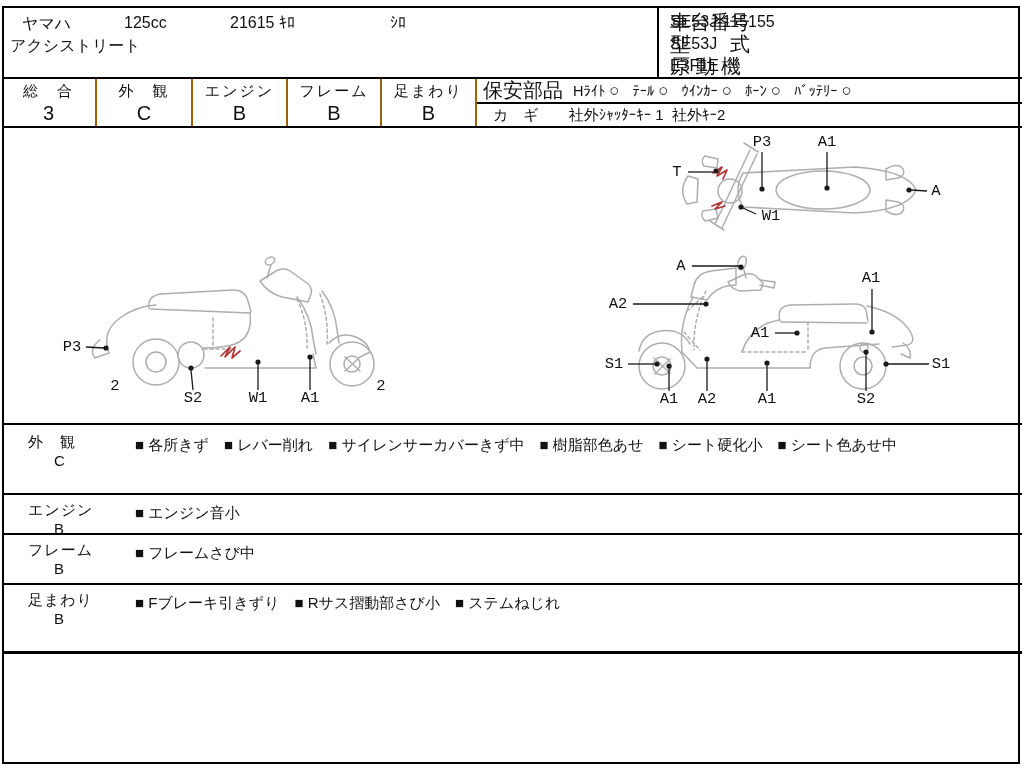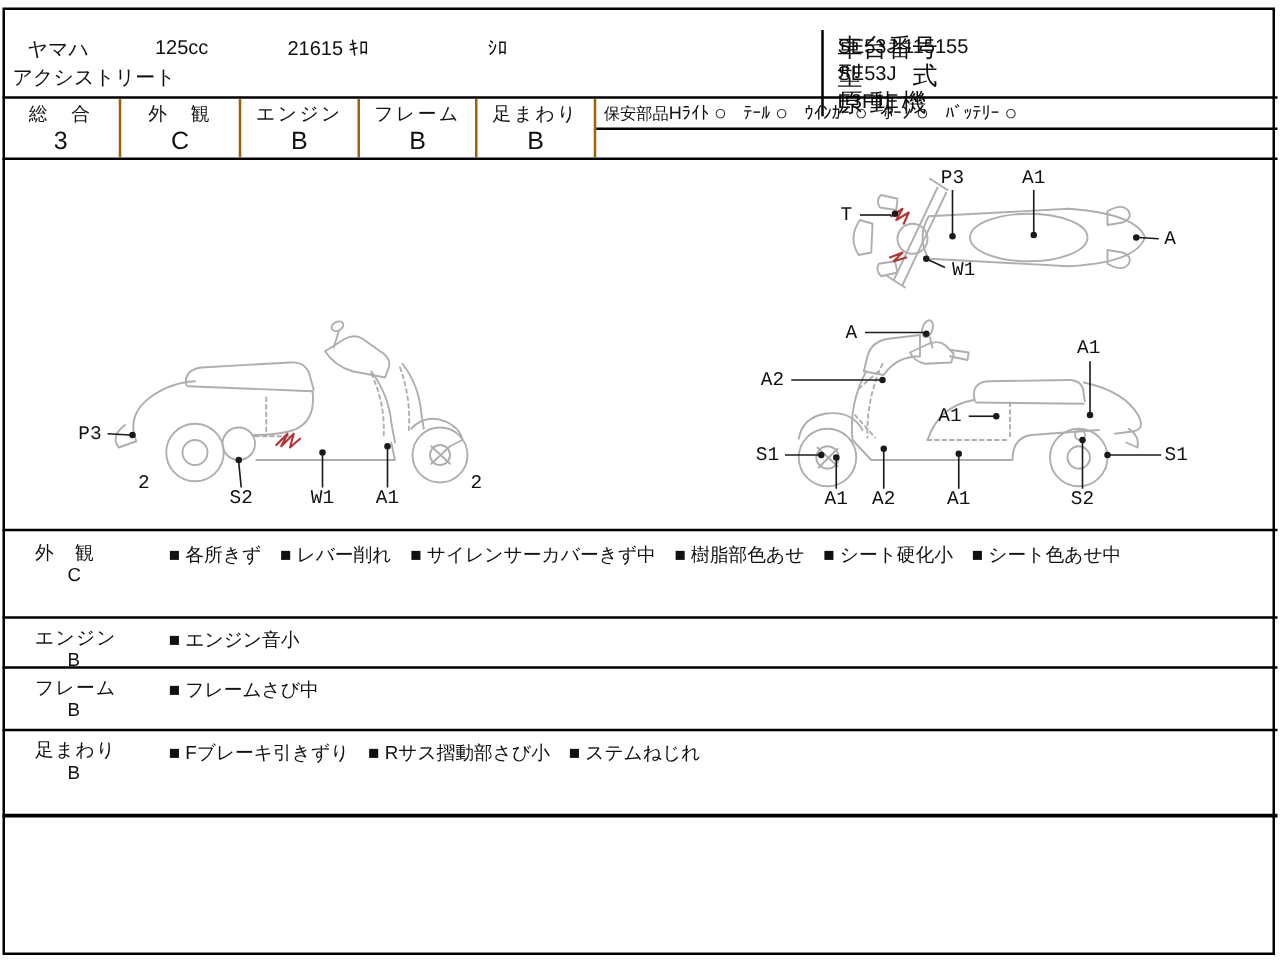--- a/index.html
+++ b/index.html
@@ -6,42 +6,42 @@
   .sheet, .sheet * { box-sizing:border-box; }
   .sheet {
     position:relative; width:1024px; height:768px; background:#ffffff;
     font-family:"Liberation Sans","DejaVu Sans",sans-serif; color:#111;
     overflow:hidden;
   }
   .outer-border { position:absolute; left:2px; top:6px; width:1018px; height:758px;
     border:2px solid #000; pointer-events:none; }
 
   
-  .hdr { position:absolute; left:4px; top:24px; width:1014px; height:69px; }
+  .hdr { position:absolute; left:4px; top:8px; width:1014px; height:69px; }
   .hdr span { position:absolute; white-space:pre; font-size:16px; }
   .h-maker   { left:18px;  top:6px; }
   .h-disp    { left:120px; top:6px; }
   .h-mileage { left:226px; top:6px; }
   .h-color   { left:386px; top:6px; }
   .h-model   { left:6px;   top:28px; font-size:17px; }
   .h-divider { position:absolute; left:653px; top:0; height:69px; border-left:2px solid #000; }
   .h-right { position:absolute; left:666px; top:3px; }
   .h-row { display:flex; height:22px; align-items:center; }
   .h-row .h-label { width:82px; font-size:20px; white-space:pre; }
   .h-row .h-value { font-size:16px; white-space:pre; }
 
   
   .rating-row { position:absolute; left:2px; top:77px; width:1020px; height:51px;
     border-top:2px solid #000; border-bottom:2px solid #000; display:flex; }
   .rbox { border-right:2px solid #a16207; text-align:center; padding-top:3px; flex:none; }
   .rbox .rlabel { font-size:15px; letter-spacing:2px; height:21px; white-space:pre; }
   .rbox .rgrade { font-size:20px; line-height:20px; }
   .safety { flex:1 1 auto; display:flex; flex-direction:column; min-width:0; }
   .safety-top { height:25px; border-bottom:2px solid #000; display:flex; align-items:center; padding-left:6px; }
-  .safety-label { font-size:13px; white-space:pre; }
+  .safety-label { font-size:20px; margin-right:10px; white-space:pre; }
   .s-item { display:flex; align-items:center; margin-right:13px; }
   .s-name { font-size:14.5px; white-space:pre; }
   .s-circle { font-size:17px; margin-left:4px; line-height:17px; }
   .safety-key { height:22px; display:flex; align-items:center; }
   .key-label { margin-left:16px; font-size:15px; white-space:pre; }
   .key-value { margin-left:30px; font-size:15px; white-space:pre; }
 
   
   .diagram-area { position:absolute; left:2px; top:128px; width:1020px; height:297px;
     border-bottom:2px solid #000; }
@@ -130,20 +130,24 @@
           <span class="s-circle">○</span>
         </span>
         <span class="s-item">
           <span class="s-name">ﾎｰﾝ</span>
           <span class="s-circle">○</span>
         </span>
         <span class="s-item">
           <span class="s-name">ﾊﾞｯﾃﾘｰ</span>
           <span class="s-circle">○</span>
         </span>
+      </div>
+      <div class="safety-key">
+        <span class="key-label">カ　ギ</span>
+        <span class="key-value">社外ｼｬｯﾀｰｷｰ 1  社外ｷｰ2</span>
       </div>
     </div>
   </div>
 
   <div class="diagram-area">
     <svg viewBox="0 0 1024 768">
 
       <g fill="none" stroke="#aeaeae" stroke-width="1.5" stroke-linecap="round" stroke-linejoin="round">
         <path d="M 688,176 q -10,14 -1,28 l 10,-2 l 1,-23 z"></path>
         <circle cx="730" cy="191" r="12"></circle>

